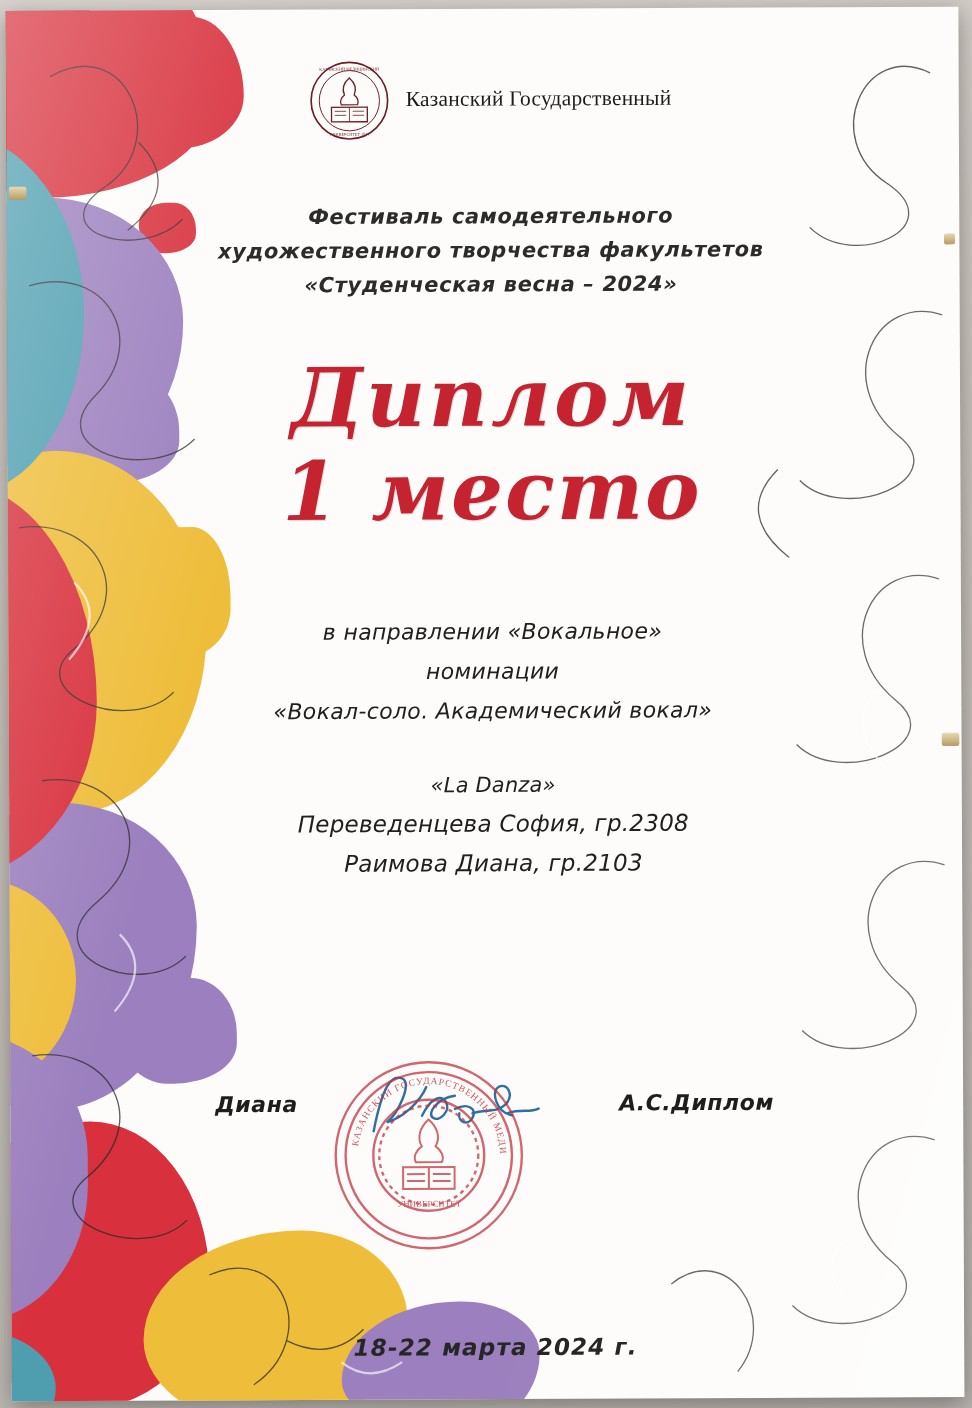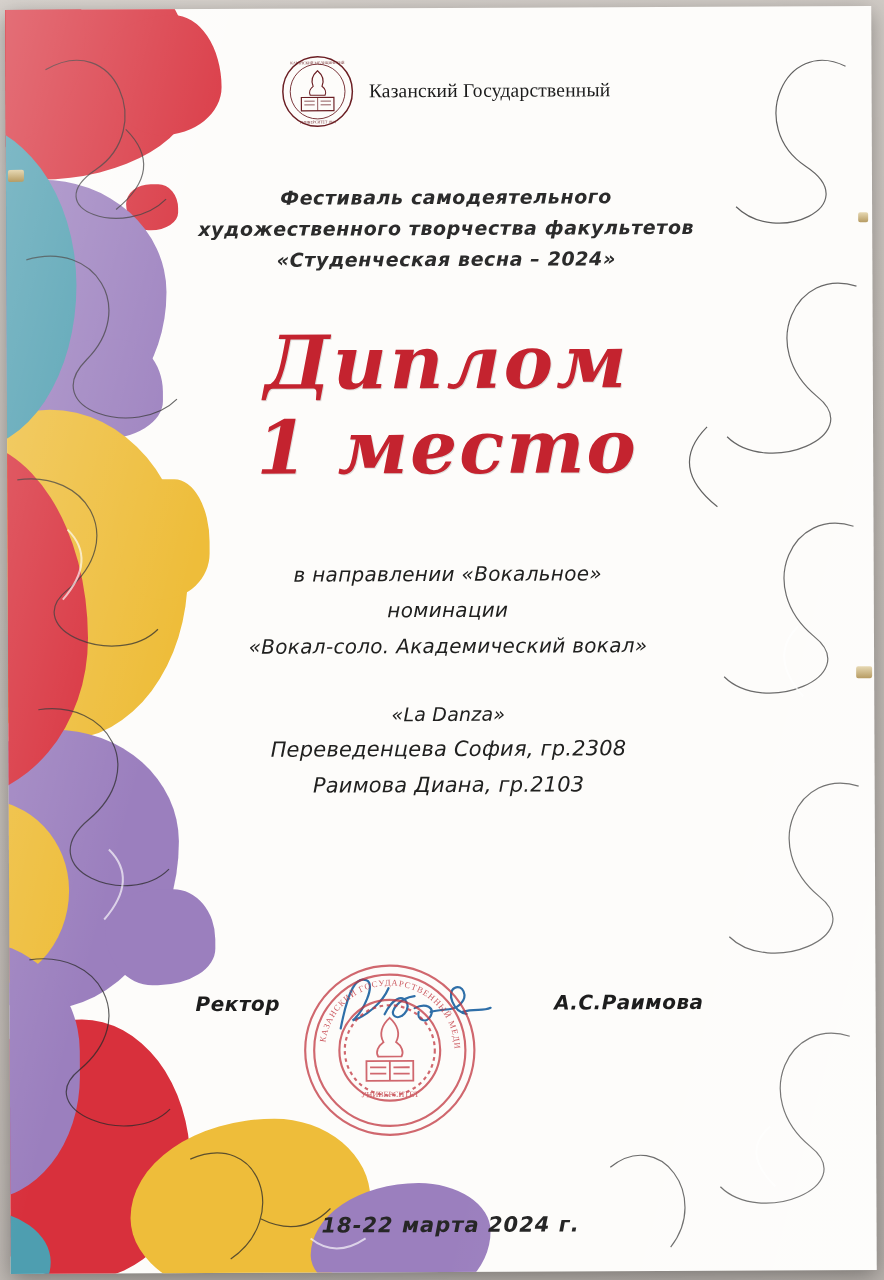--- a/index.html
+++ b/index.html
@@ -305,31 +305,31 @@
         <div>«Вокал-соло. Академический вокал»</div>
       </div>
 
       <div class="performers">
         <div class="work">«La Danza»</div>
         <div>Переведенцева София, гр.2308</div>
         <div>Раимова Диана, гр.2103</div>
       </div>
 
       <div class="sig-row">
-        <div class="sig-label">Ректор</div>
+        <div class="sig-label">Диана</div>
         <svg class="sig-scribble" viewBox="0 0 190 70">
           <g fill="none" stroke="#2f6fa8" stroke-width="2.2" stroke-linecap="round">
             <path d="M18 60 C26 20 34 8 44 12 C54 16 40 44 30 52 C44 48 60 34 66 20"></path>
             <path d="M62 46 C70 30 80 26 84 34 C88 42 78 52 72 48 C66 44 76 30 92 28"></path>
             <path d="M92 40 C104 34 112 40 108 48 C104 56 94 52 96 44"></path>
             <path d="M108 44 C120 40 130 44 138 36 C146 28 140 16 132 20 C124 24 130 44 144 46"></path>
             <path d="M140 44 C152 40 160 44 168 40"></path>
           </g>
         </svg>
-        <div class="sig-name">А.С.Раимова</div>
+        <div class="sig-name">А.С.Диплом</div>
       </div>
 
       <svg class="stamp" viewBox="0 0 200 200">
         <g fill="none" stroke="#c0343d" stroke-width="2.4" opacity=".9">
           <circle cx="100" cy="100" r="94"></circle>
           <circle cx="100" cy="100" r="84"></circle>
           <circle cx="100" cy="100" r="56"></circle>
           <circle cx="100" cy="100" r="50" stroke-dasharray="4 4"></circle>
         </g>
         <path id="seal-outer" d="M100,100 m-72,0 a72,72 0 1,1 144,0" fill="none"></path>

